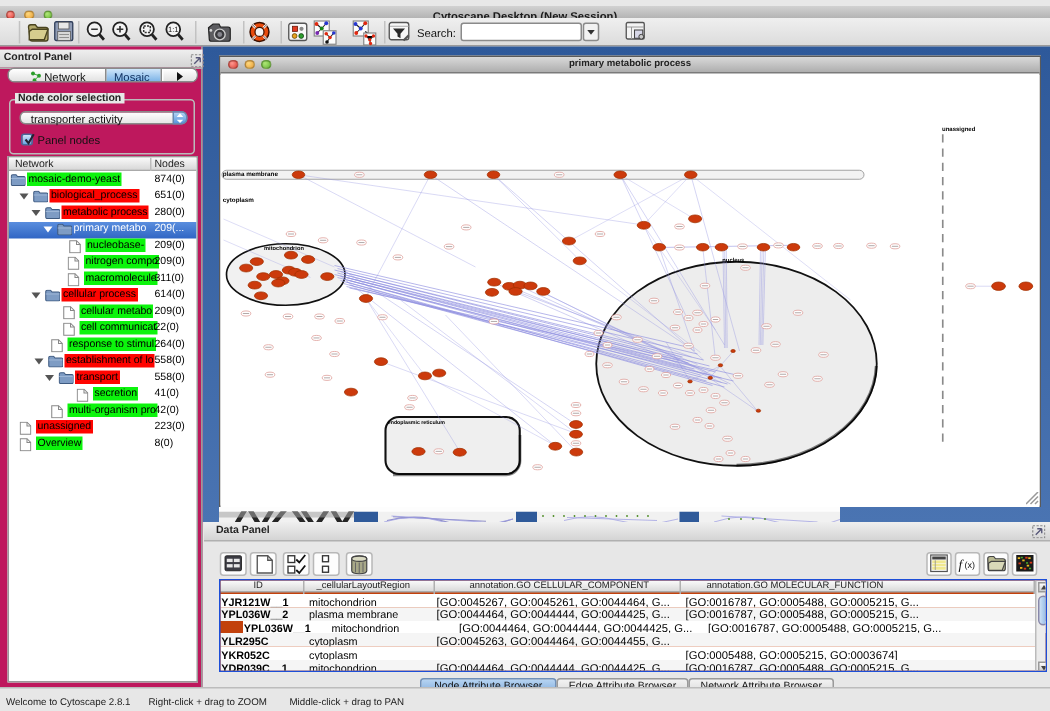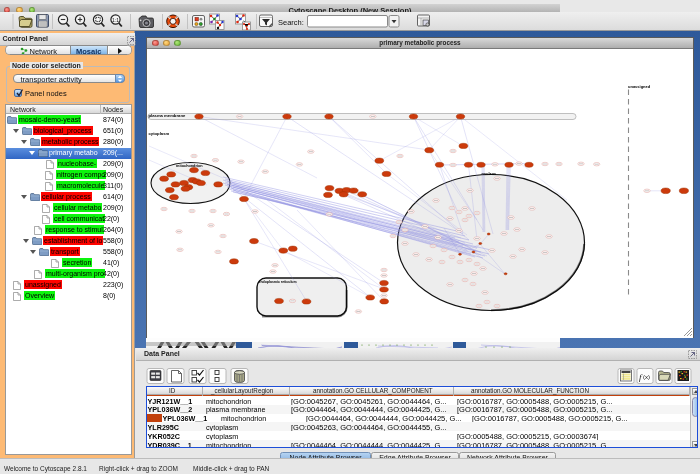--- a/index.html
+++ b/index.html
@@ -1,19 +1,19 @@
 <!DOCTYPE html>
 <html><head><meta charset="utf-8"><style>
 *{margin:0;padding:0;box-sizing:border-box}
 body{width:700px;height:474px;font-family:"Liberation Sans",sans-serif;background:#e8e8e8;overflow:hidden;position:relative}
 .abs{position:absolute}
 .tl{border-radius:50%;position:absolute;top:2.5px;width:6.5px;height:6.5px;border:0.5px solid rgba(0,0,0,0.25)}
 </style></head><body>
 
-<div class="abs" style="left:0;top:4px;width:560px;height:12px;background:linear-gradient(#d2d2d2,#a8a8a8);border-bottom:1px solid #6e6e6e">
+<div class="abs" style="left:0;top:4px;width:700px;height:12px;background:linear-gradient(#d2d2d2,#a8a8a8);border-bottom:1px solid #6e6e6e">
   <span class="tl" style="left:3.5px;background:radial-gradient(circle at 35% 30%,#ff9a92,#e1443a)"></span>
   <span class="tl" style="left:16px;background:radial-gradient(circle at 35% 30%,#ffd97e,#eaa23a)"></span>
   <span class="tl" style="left:28.5px;background:radial-gradient(circle at 35% 30%,#b0e878,#6db93a)"></span>
   <div class="abs" style="left:0;width:700px;top:1.5px;text-align:center;font-size:7.5px;font-weight:bold;color:#1a1a1a">Cytoscape Desktop (New Session)</div>
 </div>
 
 <div class="abs" style="left:0;top:12px;width:700px;height:19px;background:linear-gradient(#efefef,#dcdcdc);border-bottom:1px solid #9a9a9a">
 <svg class="abs" width="700" height="19" viewBox="0 0 700 19" style="left:0;top:0">
 
   <g stroke="#c2c2c2" stroke-width="1">
@@ -649,41 +649,41 @@
 <text x="334.5" y="124.5" font-size="3.9" font-weight="bold" fill="#000">nucleus</text>
 <text x="111.5" y="232.5" font-size="3.5" font-weight="bold" fill="#000">endoplasmic reticulum</text>
 <text x="481" y="37.5" font-size="4.0" font-weight="bold" fill="#000">unassigned</text>
 </svg>
   </div>
   <svg class="abs" width="9" height="9" style="right:0;bottom:0">
       <path d="M8 0 L0 8 M8 3 L3 8 M8 6 L6 8" stroke="#999" stroke-width="1"></path>
     </svg>
 </div>
 
-<div class="abs" style="left:0;top:31px;width:135px;height:427px;background:#fdba74;border-right:1px solid #9a9a9a">
+<div class="abs" style="left:0;top:31px;width:135px;height:427px;background:#be185d;border-right:1px solid #9a9a9a">
   <div class="abs" style="left:0;top:2px;width:135px;height:13px;background:linear-gradient(#efefef,#d4d4d4);border-bottom:1px solid #b0b0b0">
     <span style="position:absolute;left:2.5px;top:2px;font-size:7px;font-weight:bold;color:#222">Control Panel</span>
     <svg class="abs" width="9" height="9" style="left:126.5px;top:3px">
         <rect x="0.5" y="0.5" width="8" height="8" fill="none" stroke="#888" stroke-width="0.8" stroke-dasharray="1.5,1"></rect>
         <path d="M2.5 6.5 L6.5 2.5 M6.5 2.5 h-3 M6.5 2.5 v3" stroke="#557" stroke-width="0.9" fill="none"></path>
       </svg>
   </div>
 
   <div class="abs" style="left:4.5px;top:14px;width:127px;height:9.5px;border:1px solid #8a8a8a;border-radius:4.5px;background:#fff;overflow:hidden">
     <div class="abs" style="left:0;top:0;width:64.5px;height:100%;background:linear-gradient(#ffffff,#e2e2e2)">
       <svg width="8" height="8" style="position:absolute;left:14px;top:0.5px">
           <circle cx="2" cy="2" r="1.3" fill="#2a9e2a"></circle>
           <circle cx="6" cy="3.5" r="1.3" fill="#2a9e2a"></circle>
           <circle cx="3" cy="6.5" r="1.3" fill="#2a9e2a"></circle>
           <path d="M2 2 L6 3.5 L3 6.5" stroke="#2a9e2a" stroke-width="0.6" fill="none"></path>
         </svg>
       <span style="position:absolute;left:24px;top:0.5px;font-size:7.5px;color:#111">Network</span>
     </div>
     <div class="abs" style="left:64.5px;top:0;width:38px;height:100%;background:linear-gradient(#cfe6fa,#7fb5e8);border-left:1px solid #8a8a8a;border-right:1px solid #8a8a8a">
-      <span style="position:absolute;left:5px;top:0.5px;font-size:7.5px;font-weight:bold;color:#0c2c5c">Mosaic</span>
+      <span style="position:absolute;left:5px;top:0.5px;font-size:7.5px;font-weight:normal;color:#0c2c5c">Mosaic</span>
     </div>
     <div class="abs" style="left:103.5px;top:0;width:23.5px;height:100%;background:linear-gradient(#ffffff,#e2e2e2)">
       <span style="position:absolute;left:9px;top:1.5px;width:0;height:0;border-top:3px solid transparent;border-bottom:3px solid transparent;border-left:4.5px solid #111"></span>
     </div>
   </div>
 
   <div class="abs" style="left:6px;top:35px;width:124px;height:37px;border:1px solid #bbb;border-radius:3px"></div>
   <span style="position:absolute;left:10px;top:30.5px;font-size:7px;font-weight:bold;color:#222;background:#e7e7e7;padding:0 2px">Node color selection</span>
 
   <div class="abs" style="left:12.5px;top:42.5px;width:112px;height:9.5px;background:linear-gradient(#ffffff,#e6e6e6);border:1px solid #8a8a8a;border-radius:4px">

